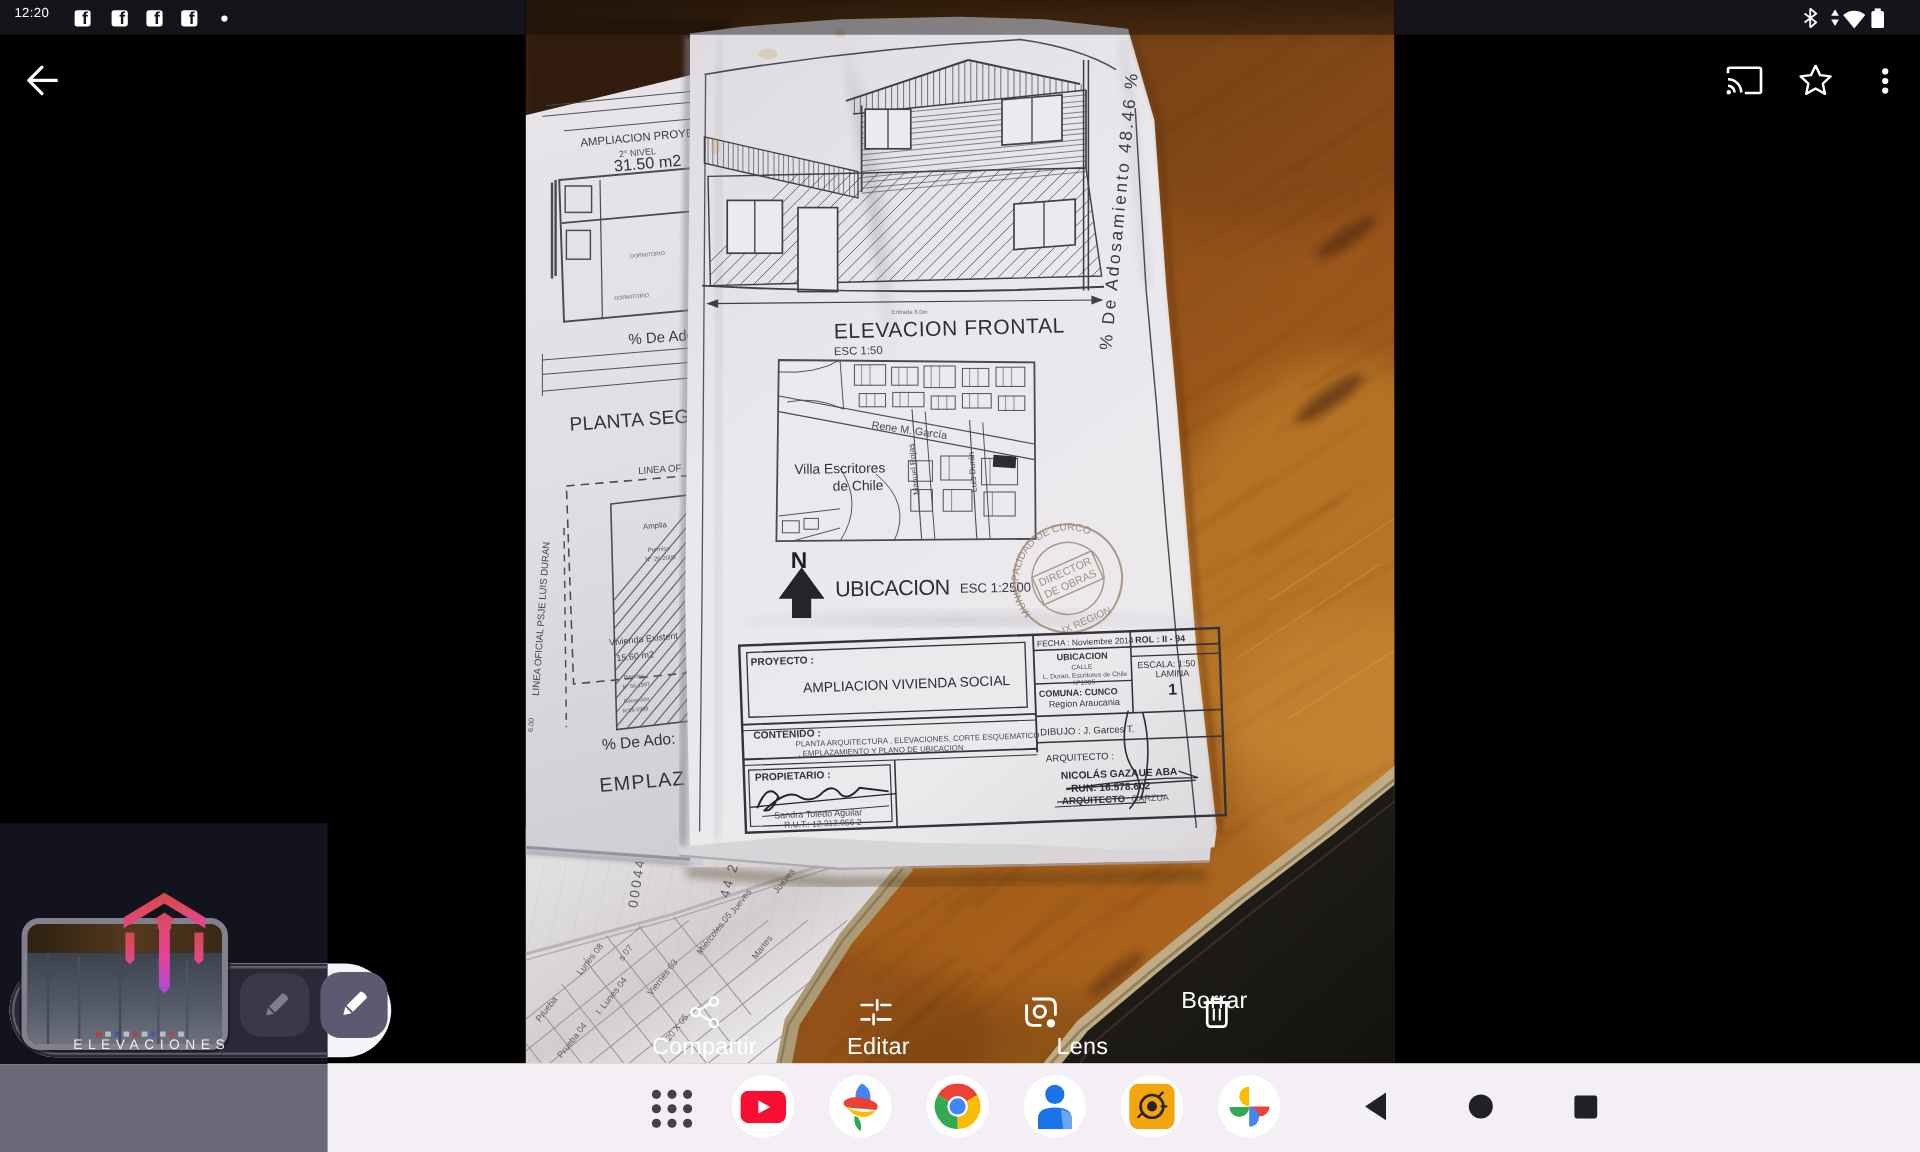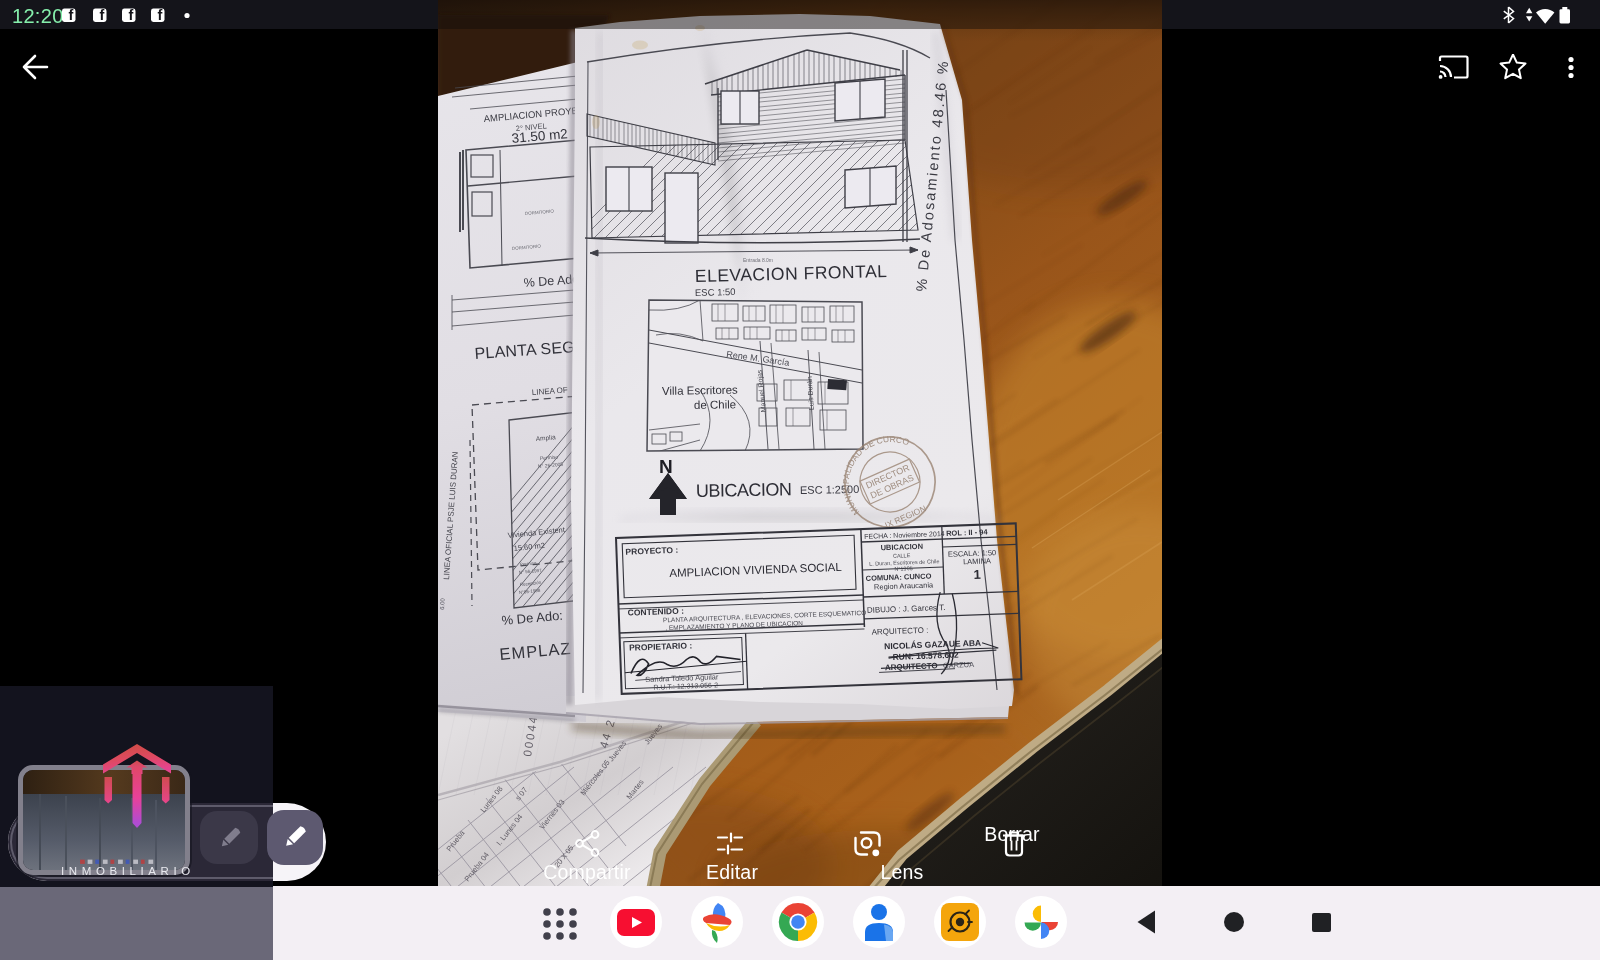--- a/index.html
+++ b/index.html
@@ -578,21 +578,21 @@
 <path d="M630,681 L736,676" stroke="#33333b" stroke-width="0.8" fill="none"></path>
 <path d="M938,604 Q928,636 942,656 Q950,671 936,686 M950,606 Q958,640 946,678" stroke="#2a2a32" stroke-width="1.3" fill="none"></path>
 <path d="M884,668 Q940,660 994,662 L978,656" stroke="#2a2a32" stroke-width="1.1" fill="none"></path>
 </g>
 </g>
 </svg>
 
 <div class="abs" style="left:0;top:0;width:438px;height:29px;background:#14141a"></div>
 <div class="abs" style="left:1162px;top:0;width:438px;height:29px;background:#14141a"></div>
 <div class="abs" style="left:438px;top:0;width:724px;height:29px;background:rgba(16,10,8,0.45)"></div>
-<div class="abs" style="left:12px;top:5px;font-size:20px;color:#86efac;letter-spacing:0.3px">12:20</div>
+<div class="abs" style="left:12px;top:5px;font-size:11px;color:#ffffff;letter-spacing:0.3px">12:20</div>
 <svg class="abs" style="left:62px;top:7.5px" width="140" height="16">
   <rect x="0" y="0.5" width="13.5" height="13.5" rx="2.4" fill="#fff"></rect>
   <rect x="31" y="0.5" width="13.5" height="13.5" rx="2.4" fill="#fff"></rect>
   <rect x="60" y="0.5" width="13.5" height="13.5" rx="2.4" fill="#fff"></rect>
   <rect x="89" y="0.5" width="13.5" height="13.5" rx="2.4" fill="#fff"></rect>
   <g fill="#131318" font-family="Liberation Serif,serif" font-weight="bold" font-size="14.5" text-anchor="middle">
    <text x="8.8" y="12.4">f</text>
         <text x="39.8" y="12.4">f</text>
         <text x="68.8" y="12.4">f</text>
         <text x="97.8" y="12.4">f</text>
@@ -777,14 +777,14 @@
       <rect x="8" y="1.5" width="5" height="4.5" fill="#cfcfd6"></rect>
   <rect x="16" y="1.5" width="4" height="4.5" fill="#3a56c2"></rect>
       <rect x="24" y="1.5" width="5" height="4.5" fill="#cfcfd6"></rect>
   <rect x="32" y="1.5" width="4" height="4.5" fill="#c23a3a"></rect>
       <rect x="40" y="1.5" width="5" height="4.5" fill="#cfcfd6"></rect>
   <rect x="48" y="1.5" width="4" height="4.5" fill="#3a56c2"></rect>
       <rect x="56" y="1.5" width="5" height="4.5" fill="#cfcfd6"></rect>
   <rect x="64" y="1.5" width="4" height="4.5" fill="#c23a3a"></rect>
       <rect x="72" y="1.5" width="5" height="4.5" fill="#cfcfd6"></rect>
 </svg>
-<div class="abs" style="left:61px;top:864.5px;color:#e9e9ef;font-size:11.5px;letter-spacing:4.6px;">INMOBILIARIO</div>
+<div class="abs" style="left:61px;top:864.5px;color:#e9e9ef;font-size:11.5px;letter-spacing:4.6px;">ELEVACIONES</div>
 
 </div>
 </body></html>

